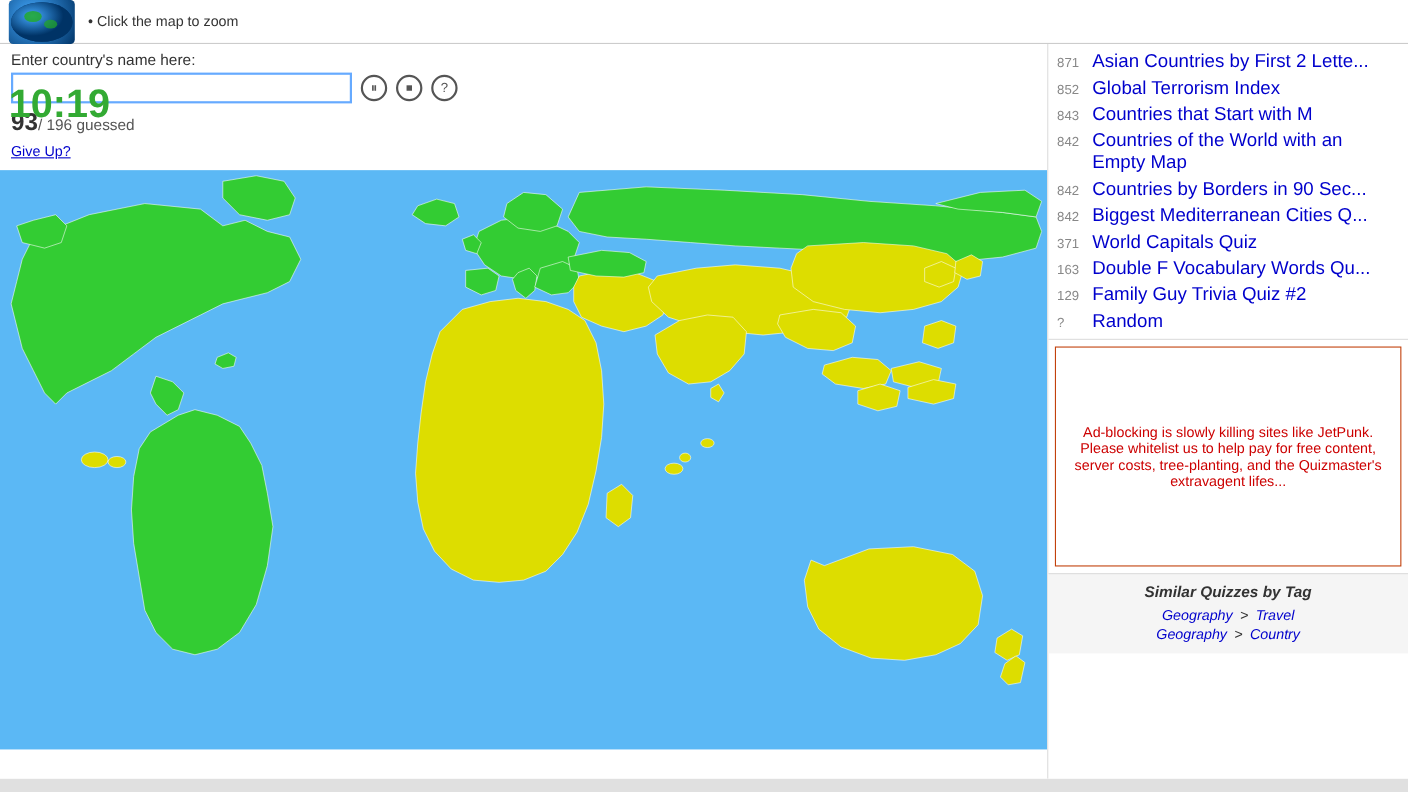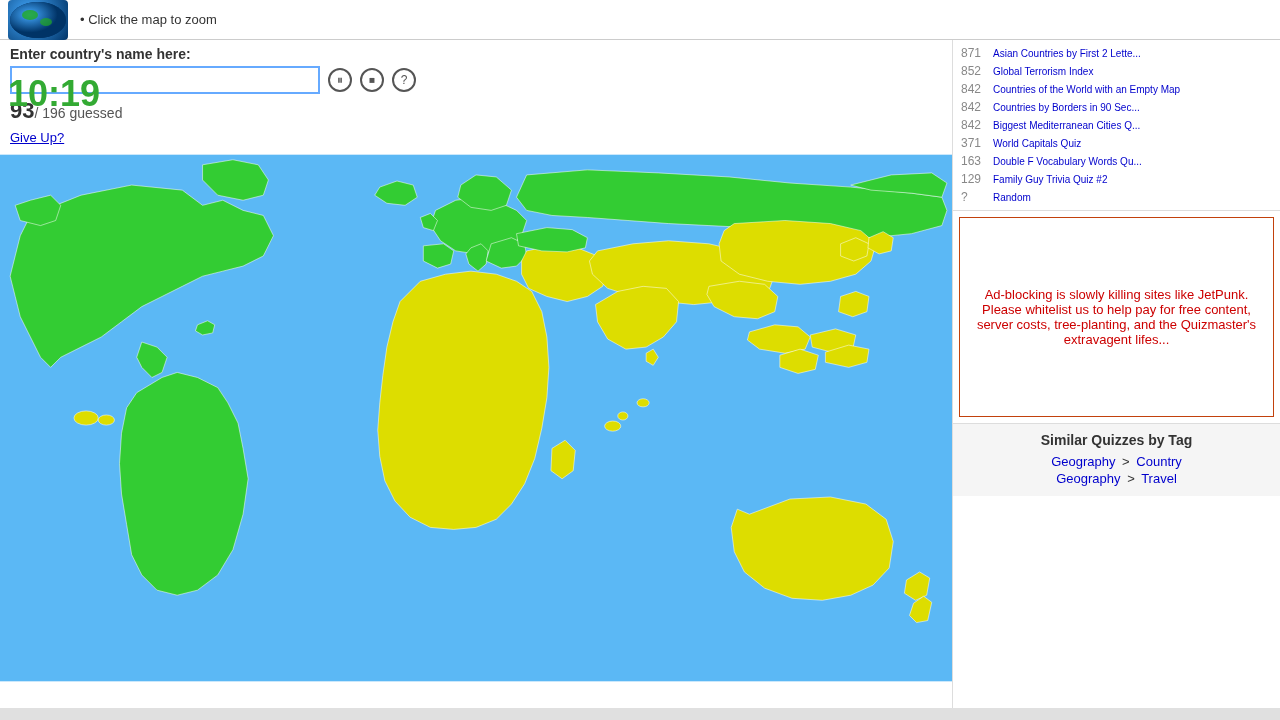--- a/index.html
+++ b/index.html
@@ -42,21 +42,21 @@
       overflow: hidden;
     }
 
     #quiz-controls {
       padding: 6px 10px 4px 10px;
       background: #fff;
     }
 
     #quiz-label {
       font-size: 14px;
-      font-weight: bold;
+      font-weight: normal;
       color: #333;
       margin-bottom: 4px;
     }
 
     #input-row {
       display: flex;
       align-items: center;
       gap: 8px;
     }
 
@@ -154,40 +154,41 @@
     .quiz-num {
       color: #888;
       min-width: 32px;
       font-size: 12px;
     }
 
     .quiz-link {
       color: #00c;
       text-decoration: none;
       cursor: pointer;
-      font-size: 10px;
+      font-size: 17px;
     }
 
     #ad-box {
       border: 1px solid #c2410c;
       margin: 6px;
       padding: 16px 8px;
       text-align: center;
       font-size: 13px;
       color: #c00;
       min-height: 200px;
       display: flex;
       align-items: center;
       justify-content: center;
     }
 
     #similar-quizzes {
       background: #f5f5f5;
       padding: 8px;
       border-top: 1px solid #ddd;
+      font-style: italic;
     }
 
     #similar-title {
       font-size: 14px;
       font-weight: bold;
       color: #333;
       text-align: center;
       margin-bottom: 6px;
     }
 
@@ -346,20 +347,24 @@
     <div id="related-quizzes">
     <div class="quiz-item">
           <span class="quiz-num">871</span>
           <a class="quiz-link">Asian Countries by First 2 Lette...</a>
         </div>
         <div class="quiz-item">
           <span class="quiz-num">852</span>
           <a class="quiz-link">Global Terrorism Index</a>
         </div>
         <div class="quiz-item">
+          <span class="quiz-num">843</span>
+          <a class="quiz-link">Countries that Start with M</a>
+        </div>
+        <div class="quiz-item">
           <span class="quiz-num">842</span>
           <a class="quiz-link">Countries of the World with an Empty Map</a>
         </div>
         <div class="quiz-item">
           <span class="quiz-num">842</span>
           <a class="quiz-link">Countries by Borders in 90 Sec...</a>
         </div>
         <div class="quiz-item">
           <span class="quiz-num">842</span>
           <a class="quiz-link">Biggest Mediterranean Cities Q...</a>
@@ -384,24 +389,24 @@
 
     <div id="ad-box">
       <span>Ad-blocking is slowly killing sites like JetPunk. Please whitelist us to help pay for free content, server costs, tree-planting, and the Quizmaster's extravagent lifes...</span>
     </div>
 
     <div id="similar-quizzes">
       <div id="similar-title">Similar Quizzes by Tag</div>
       <div class="tag-row">
         <a class="tag-link">Geography</a>
         <span class="tag-sep">&gt;</span>
-        <a class="tag-link">Country</a>
+        <a class="tag-link">Travel</a>
       </div>
       <div class="tag-row">
         <a class="tag-link">Geography</a>
         <span class="tag-sep">&gt;</span>
-        <a class="tag-link">Travel</a>
+        <a class="tag-link">Country</a>
       </div>
     </div>
   </div>
 </div>
 
 <div id="bottom-bar"></div>
 
 </body></html>

